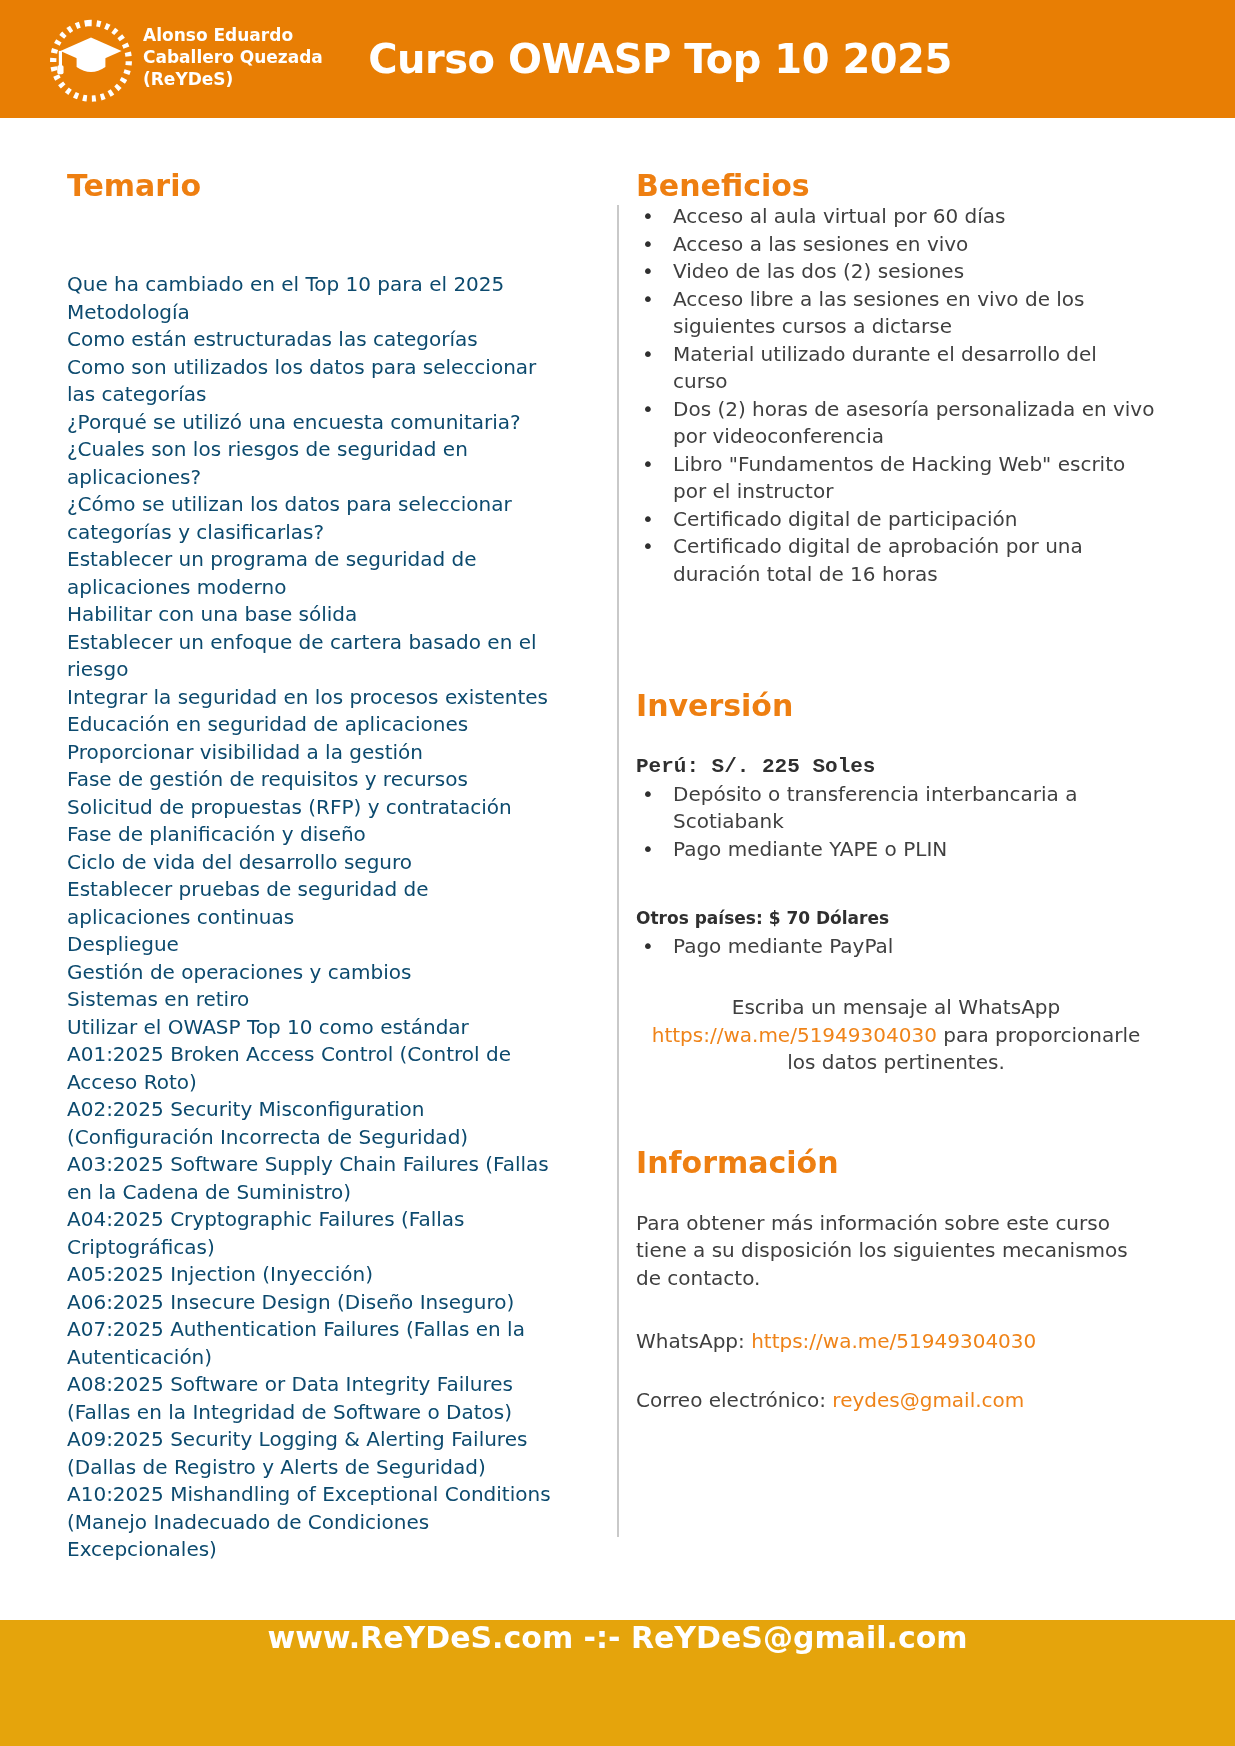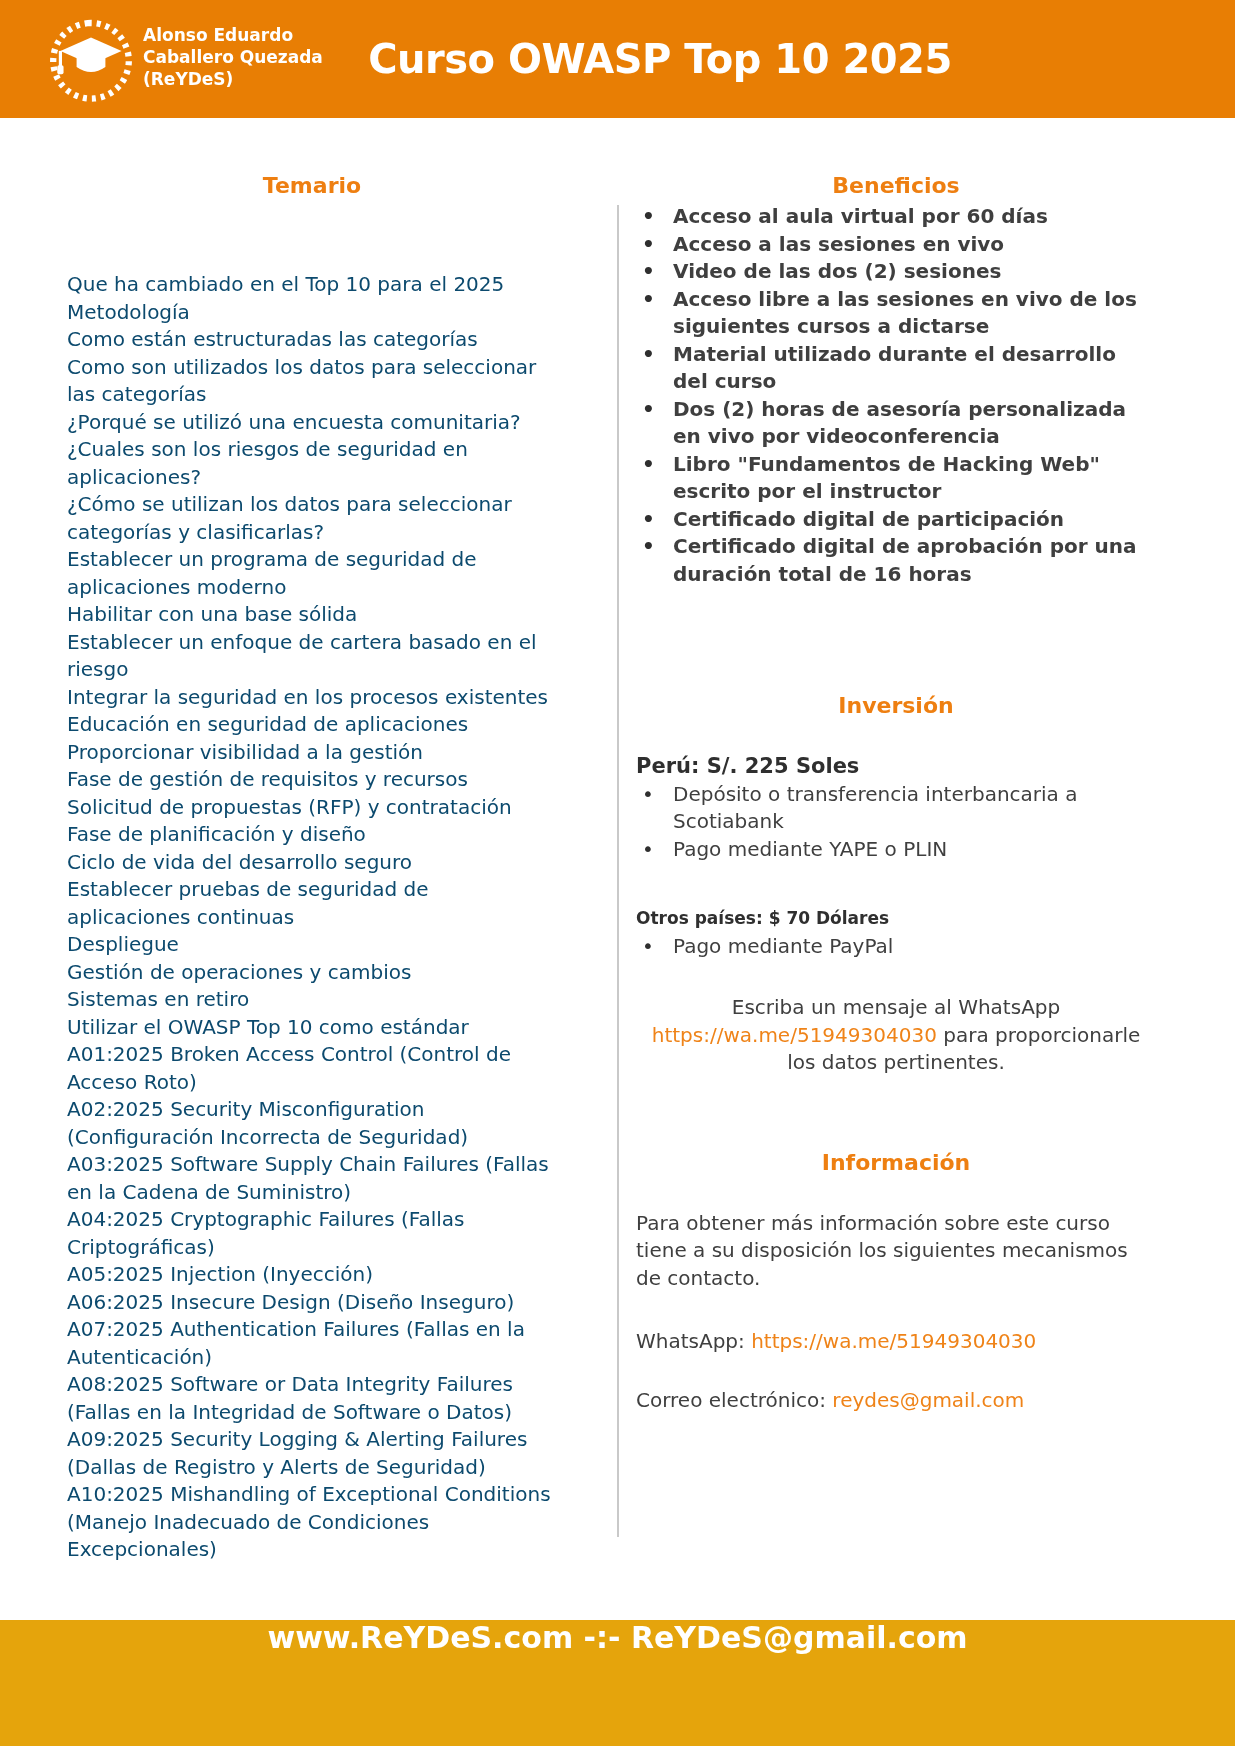--- a/index.html
+++ b/index.html
@@ -35,41 +35,41 @@
     position:absolute;left:617px;top:205px;width:2px;height:1332px;
     background:#c9c9c9;
   }
   .col-left{
     position:absolute;left:67px;top:168px;width:490px;
   }
   .col-right{
     position:absolute;left:636px;top:168px;width:520px;
   }
   .section-heading{
-    margin:0;font-size:22px;font-weight:700;color:#EE7F11;line-height:35px;text-align:center;
+    margin:0;font-size:30px;font-weight:700;color:#EE7F11;line-height:35px;
   }
   
   .t-list{margin-top:68px;font-size:20px;line-height:27.5px;}
   .t-item{color:#0c4a6e;}
   
   ul.bullets{
     list-style:none;margin:0;padding:0;
     font-size:20px;line-height:27.5px;
   }
   ul.bullets li{
     position:relative;padding-left:37px;color:#3f3f3f;
   }
   ul.bullets li::before{
     content:"\2022";position:absolute;left:6px;top:0;color:#2f2f2f;
   }
-  .benefits-list{margin-top:62px;font-weight:bold;}
+  .benefits-list{margin-top:62px;}
   .inversion-section{margin-top:100px;}
   .info-section{margin-top:68px;}
   .price-label{
-    margin-top:30px;font-size:21px;font-weight:700;color:#2f2f2f;line-height:27.5px;
+    margin-top:30px;font-size:21px;font-weight:700;color:#2f2f2f;line-height:27.5px;font-family:Liberation Mono, monospace;
   }
   .price-label-2{
     margin-top:42px;font-size:17px;font-weight:700;color:#2f2f2f;line-height:27.5px;
   }
   .pay-list-1{margin-top:40px;}
   .pay-list-2{margin-top:36px;}
   .note{
     margin-top:34px;font-size:20px;line-height:27.5px;color:#3f3f3f;text-align:center;
   }
   .intro{

